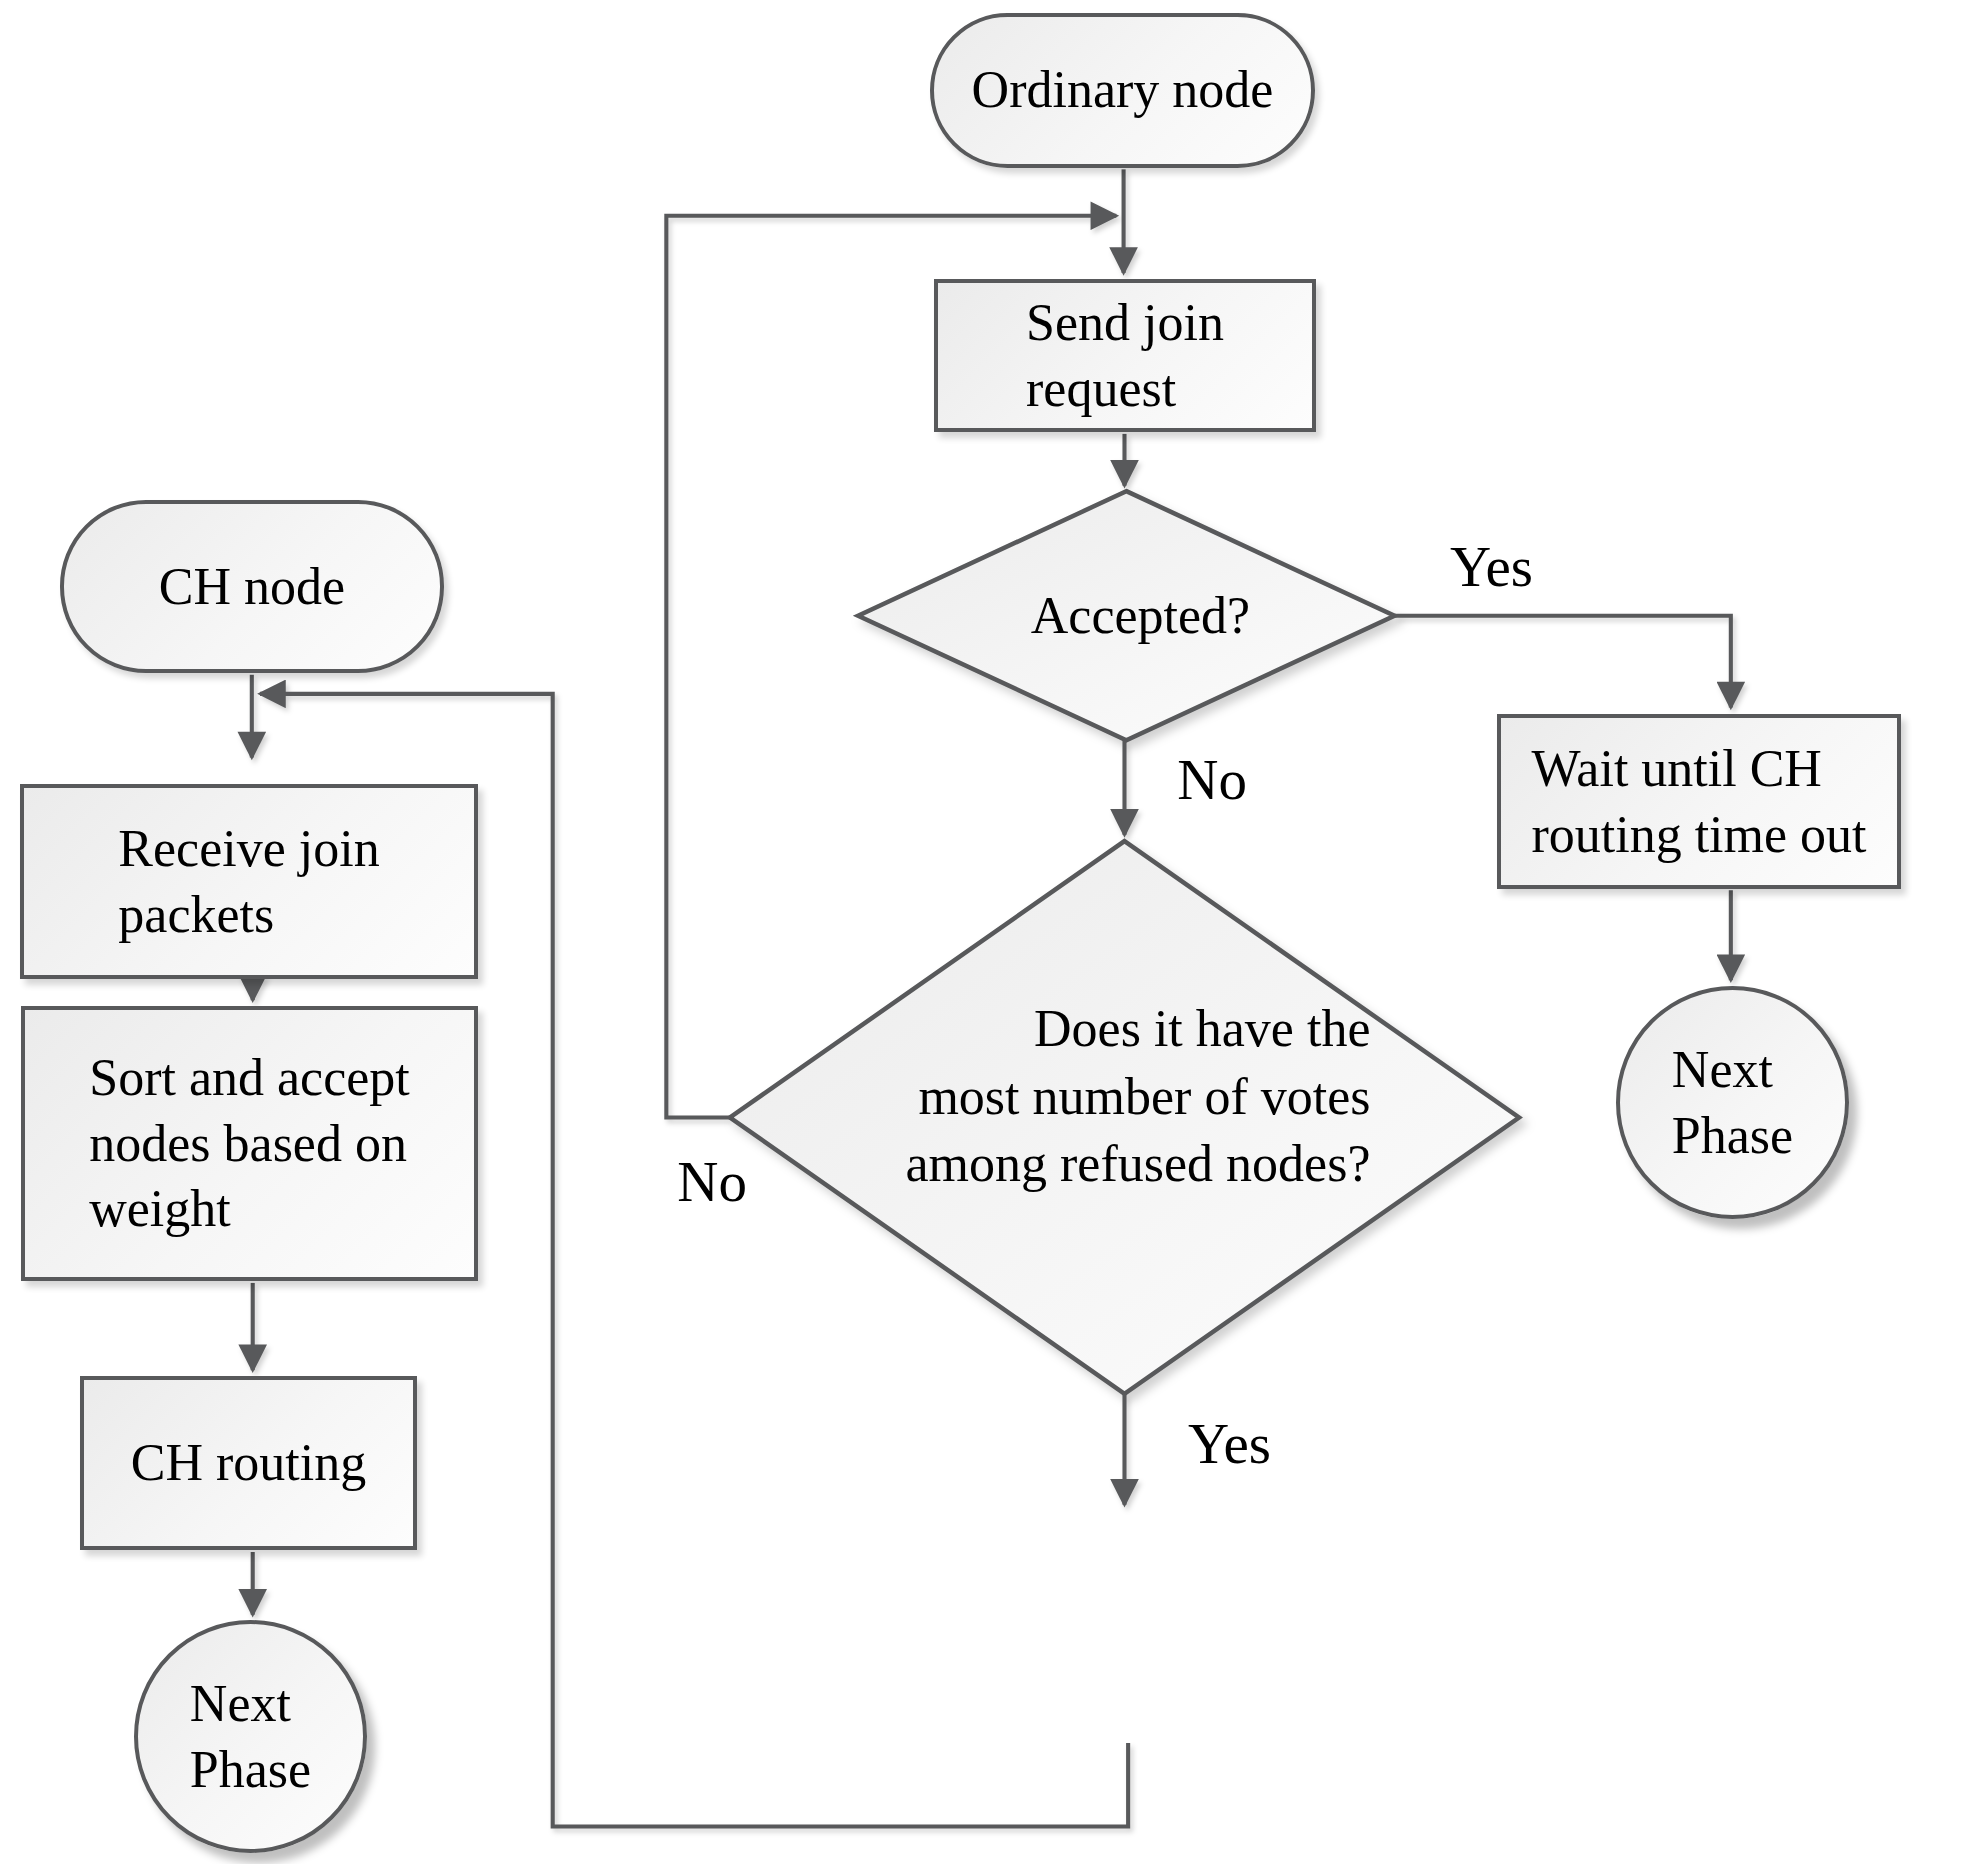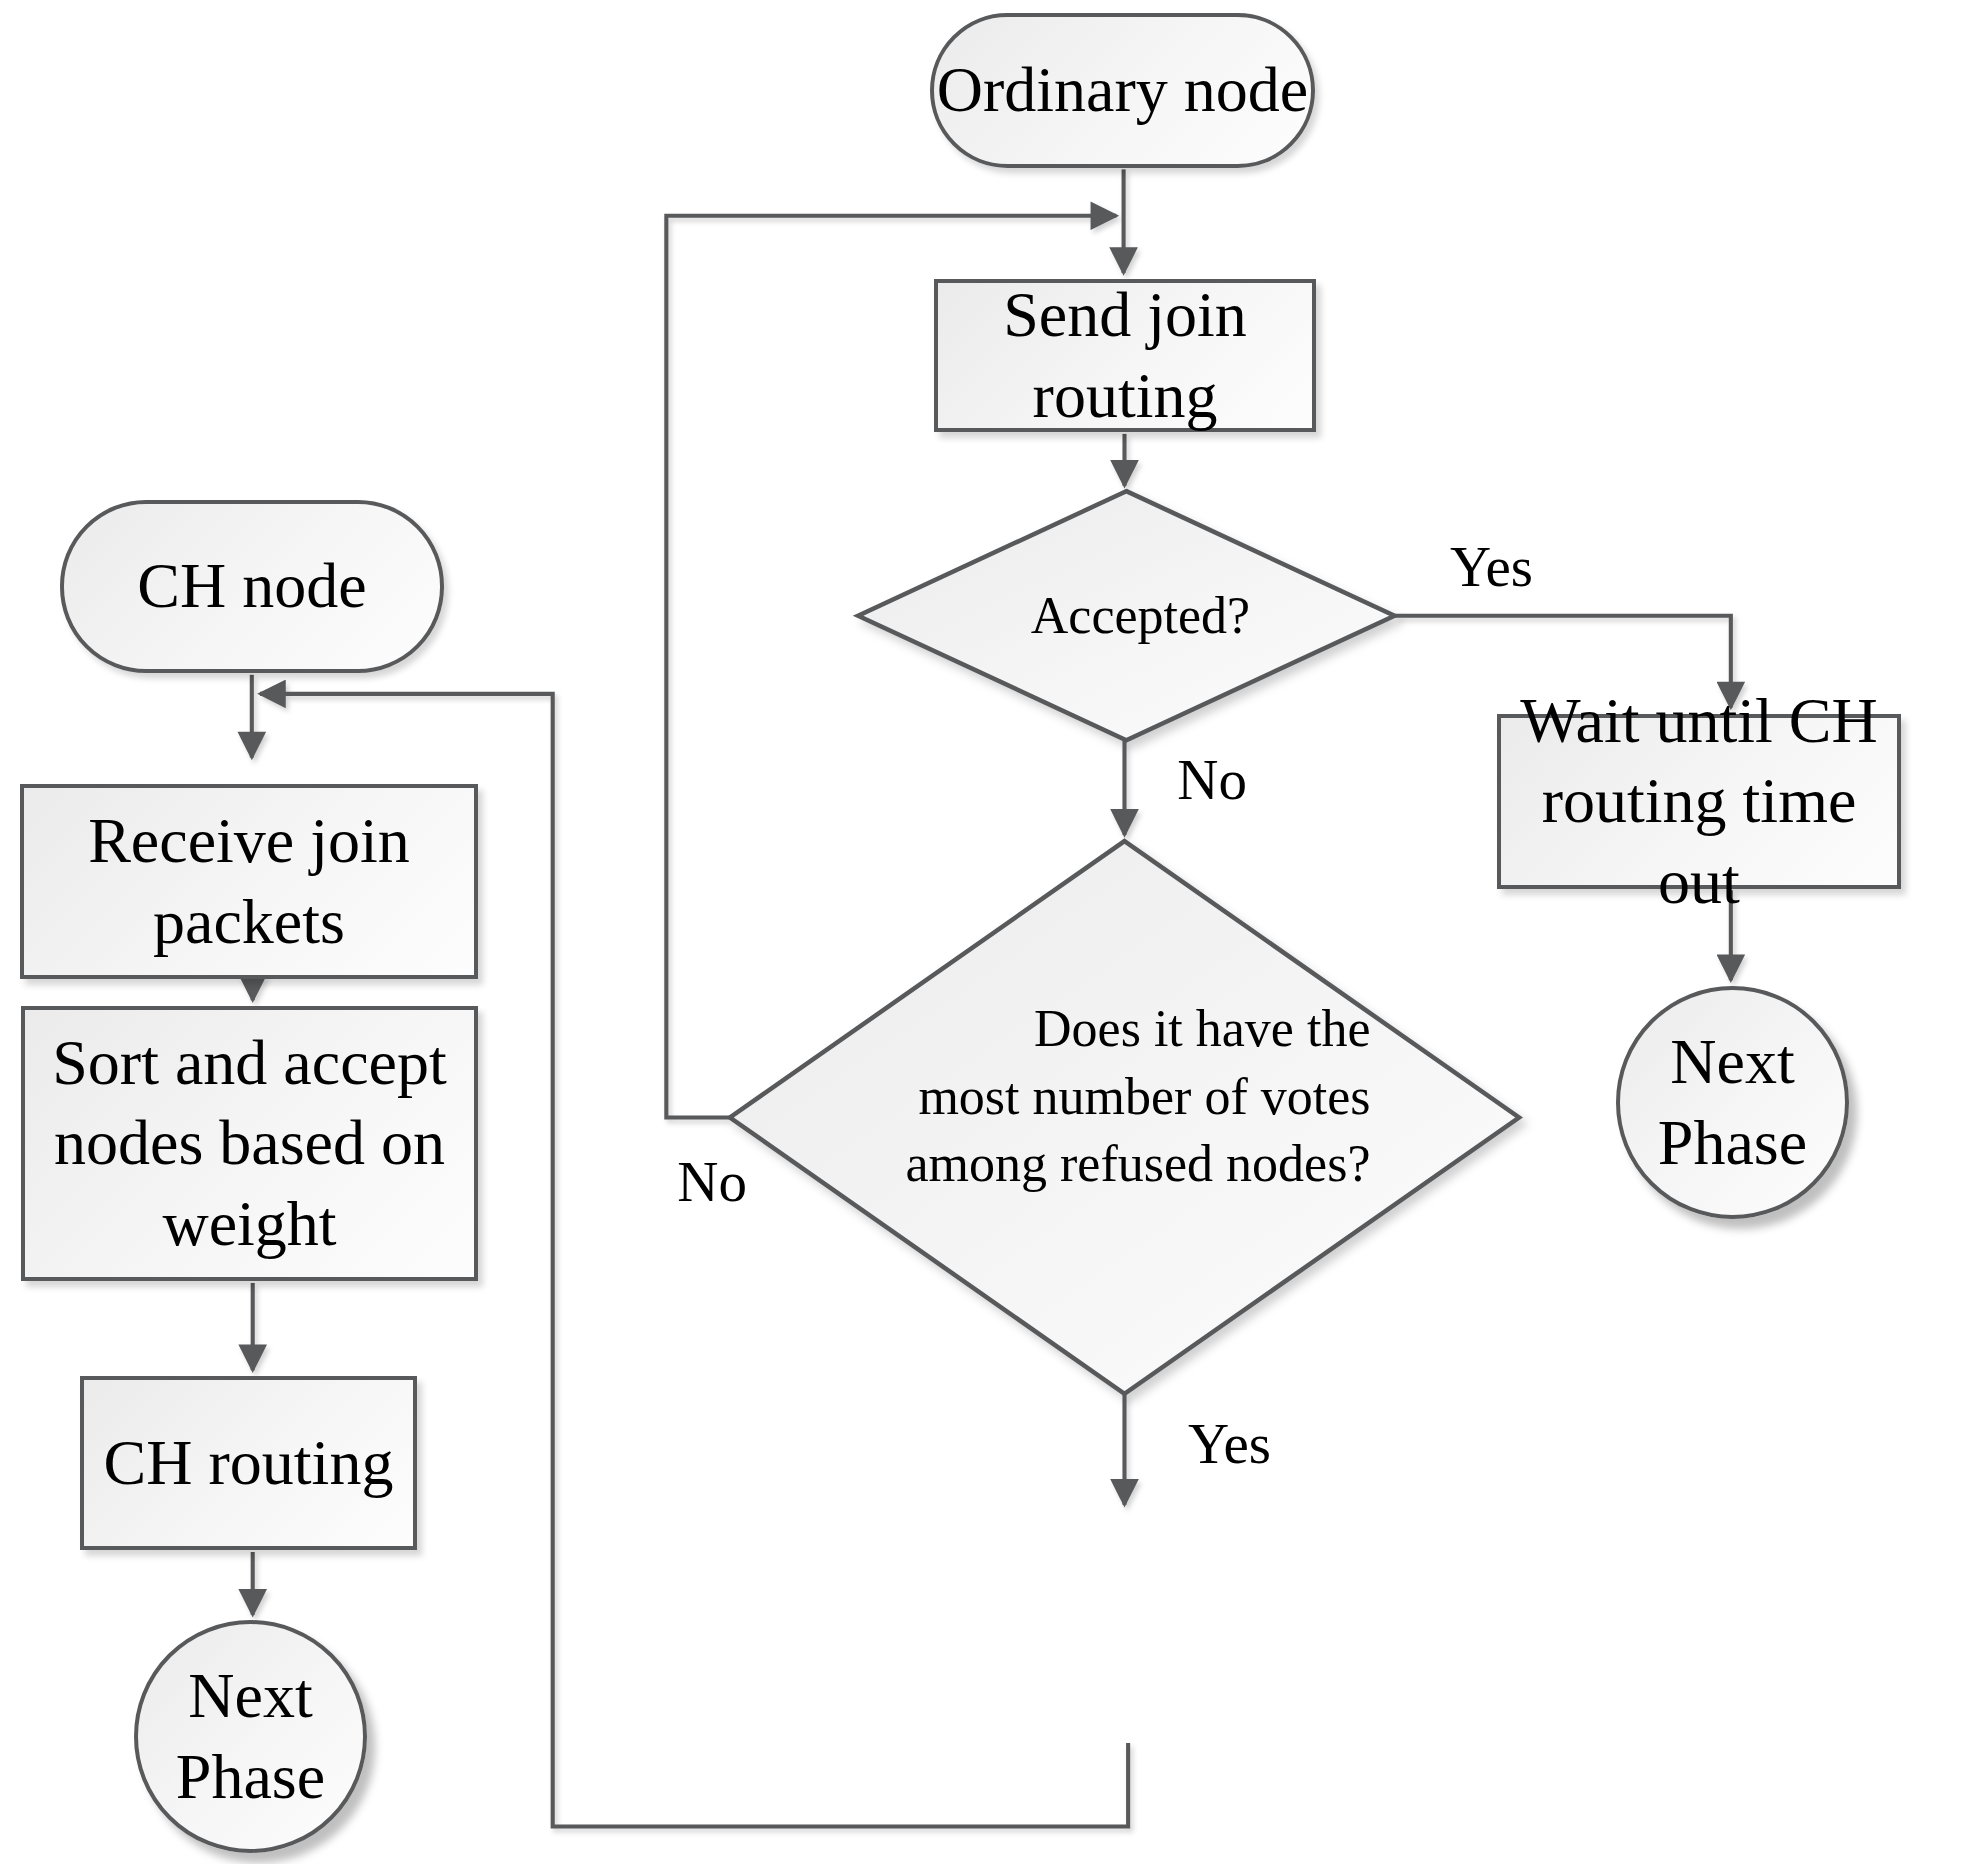--- a/index.html
+++ b/index.html
@@ -35,23 +35,23 @@
   }
   .edge-layer { filter: drop-shadow(3px 4px 3px rgba(0,0,0,0.18)); }
   .arrowhead { fill: var(--line, #58595b); }
 
   .node {
     position: absolute;
     box-sizing: border-box;
     display: flex;
     align-items: center;
     justify-content: center;
-    text-align: center;
+    text-align: left;
     white-space: pre-line;
-    font-size: 64px;
+    font-size: 52px;
     line-height: 1.26;
     border: 4.5px solid var(--border, #58595b);
     background: linear-gradient(135deg, var(--fill-dark, #ececec) 0%, var(--fill-light, #f8f8f8) 55%, #fdfdfd 100%);
     box-shadow: 4.5px 5.5px 6.4px rgba(0,0,0,0.16);
   }
   .terminator { border-radius: 86px; }
   .circle {
     border-radius: 50%;
     box-shadow: 8.2px 10px 9px rgba(0,0,0,0.25);
   }
@@ -110,21 +110,21 @@
       <polyline points="277,742 277,833" marker-end="url(#arr)"></polyline>
       <polyline points="278,1056 278,1100" marker-end="url(#arr)"></polyline>
       <polyline points="278,1411 278,1507" marker-end="url(#arr)"></polyline>
       <polyline points="278,1707 278,1776" marker-end="url(#arr)"></polyline>
     </g>
   </svg>
 
   <div class="node terminator" style="left:930px; top:12.7px; width:385px; height:155px;">Ordinary node</div>
 
   <div class="node" style="left:934px; top:279px; width:382px; height:153px;">Send join
-routing</div>
+request</div>
 
   <div class="diamond-label" style="left:899px; top:559px; width:455px; height:113px;">Accepted?</div>
 
   <div class="diamond-label" style="left:806px; top:974px; width:636px; height:245px;">Does it have the
 most number of votes
 among refused nodes?</div>
 
 
   <div class="node" style="left:1497px; top:714px; width:404px; height:175px;">Wait until CH
 routing time out</div>

